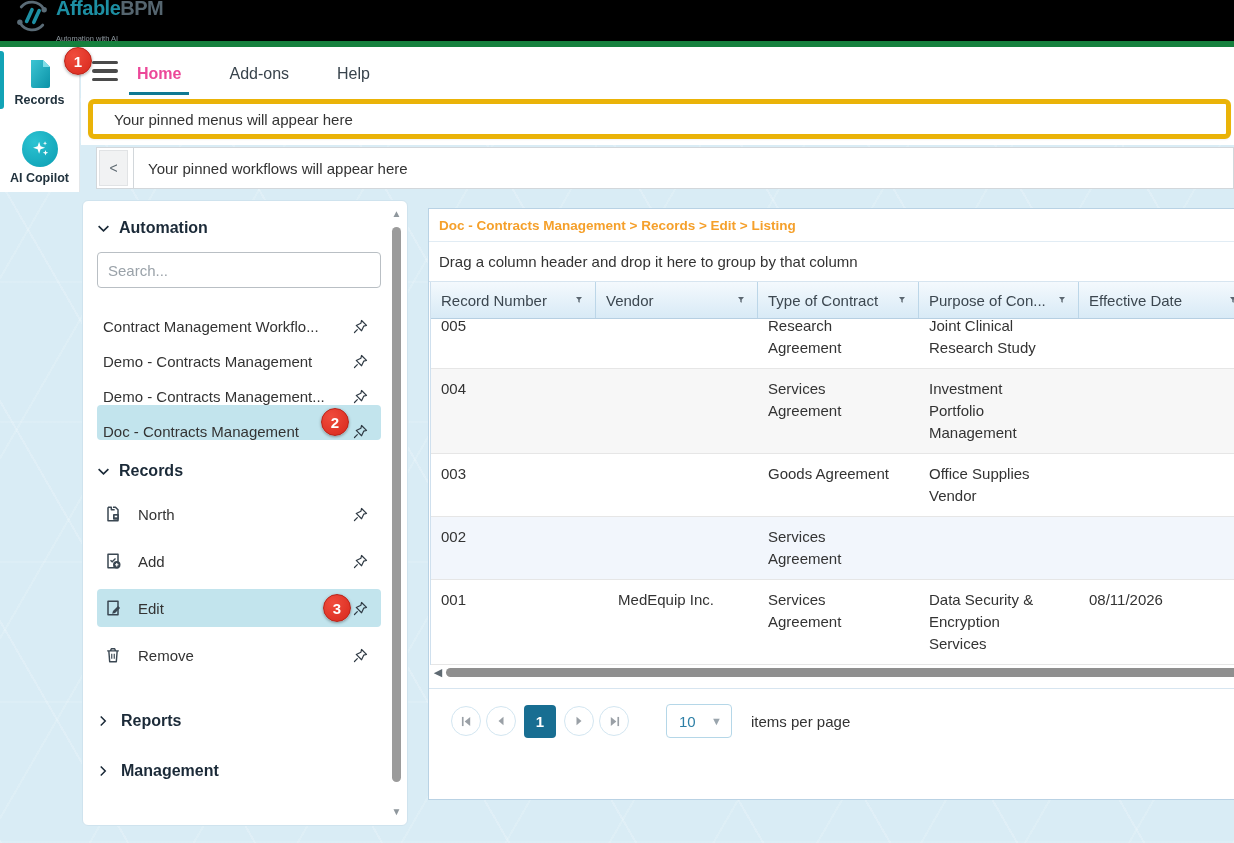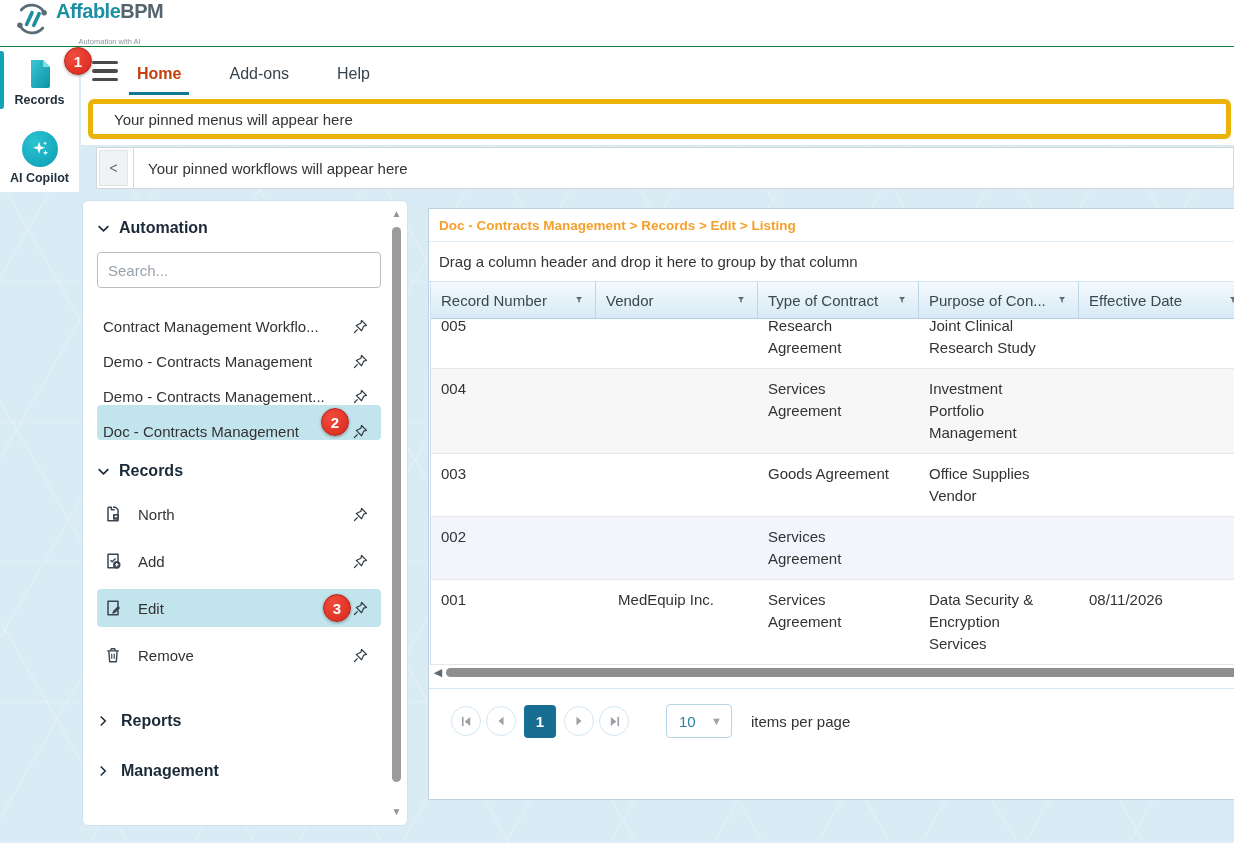--- a/index.html
+++ b/index.html
@@ -9,43 +9,43 @@
     color:#333;
     background-color:#d9ecf5;
     background-image:
       repeating-linear-gradient(60deg,  rgba(255,255,255,.18) 0 2px, transparent 2px 110px),
       repeating-linear-gradient(-60deg, rgba(255,255,255,.14) 0 2px, transparent 2px 90px),
       repeating-linear-gradient(0deg,   rgba(255,255,255,.10) 0 2px, transparent 2px 140px);
     position:relative;
   }
 
   
-  .top-header{position:absolute;left:0;top:0;width:1234px;height:47px;background:#ffffff;border-bottom:1px solid #15803d;display:flex;align-items:center;padding-left:14px;}
+  .top-header{position:absolute;left:0;top:0;width:1234px;height:47px;background:#000000;border-bottom:6px solid #15803d;display:flex;align-items:center;padding-left:14px;}
   .logo{display:flex;align-items:flex-start;gap:6px;}
   .logo-icon{width:36px;height:36px;}
   .logo-text{line-height:1;}
   .logo-line1{font-size:20px;font-weight:bold;letter-spacing:-0.5px;}
   .logo-line1 .p1{color:#1d8fa3;}
   .logo-line1 .p2{color:#55656f;}
-  .logo-tagline{font-size:7.5px;color:#8b959c;text-align:center;margin-top:17px;}
+  .logo-tagline{font-size:7.5px;color:#8b959c;text-align:left;margin-top:17px;}
 
   
   .rail{position:absolute;left:0;top:47px;width:80px;height:145px;background:#ffffff;border-right:1px solid #e3e7ea;}
   .rail-item{position:relative;display:flex;flex-direction:column;align-items:center;gap:4px;padding-top:10px;height:66px;cursor:pointer;}
   .rail-item.active::before{content:"";position:absolute;left:0;top:4px;bottom:4px;width:4px;background:#12a3b6;border-radius:0 3px 3px 0;}
   .rail-label{font-size:12.5px;font-weight:bold;color:#21323d;}
   .copilot-circle{width:36px;height:36px;border-radius:50%;background:radial-gradient(circle at 35% 30%, #2cc3d2, #0b9db2);display:flex;align-items:center;justify-content:center;}
 
   
   .nav-strip{position:absolute;left:81px;top:47px;width:1153px;height:98px;background:#ffffff;}
   .hamburger{position:absolute;left:11px;top:14px;width:26px;height:20px;display:flex;flex-direction:column;justify-content:space-between;cursor:pointer;}
   .hamburger span{display:block;height:3.2px;background:#4a4a4a;border-radius:2px;}
   .tabs{position:absolute;left:54px;top:8px;display:flex;gap:44px;}
   .tab{font-size:16px;color:#38434c;padding:10px 2px 12px;cursor:pointer;position:relative;}
-  .tab.active{font-weight:bold;color:#c2410c;}
+  .tab.active{font-weight:bold;color:#ec4899;}
   .tab.active::after{content:"";position:absolute;left:-6px;right:-6px;bottom:0;height:3px;background:#0f7993;}
   .pinned-menus{position:absolute;left:7px;top:52px;width:1143px;height:40px;background:#fff;border:5px solid #eab308;border-radius:6px;box-shadow:0 1px 2px rgba(0,0,0,.05);display:flex;align-items:center;padding-left:21px;font-size:15px;color:#333;}
 
   
   .wf-bar{position:absolute;left:96px;top:147px;width:1138px;height:42px;background:#fff;border:1px solid #d2d7db;display:flex;align-items:center;}
   .wf-collapse{width:29px;height:36px;margin-left:2px;background:#f1f2f3;border:1px solid #e1e3e5;display:flex;align-items:center;justify-content:center;color:#5f6a72;font-size:14px;cursor:pointer;}
   .wf-divider{width:1px;height:100%;background:#d2d7db;margin-left:5px;}
   .wf-text{font-size:15px;color:#333;margin-left:14px;}
 
   

